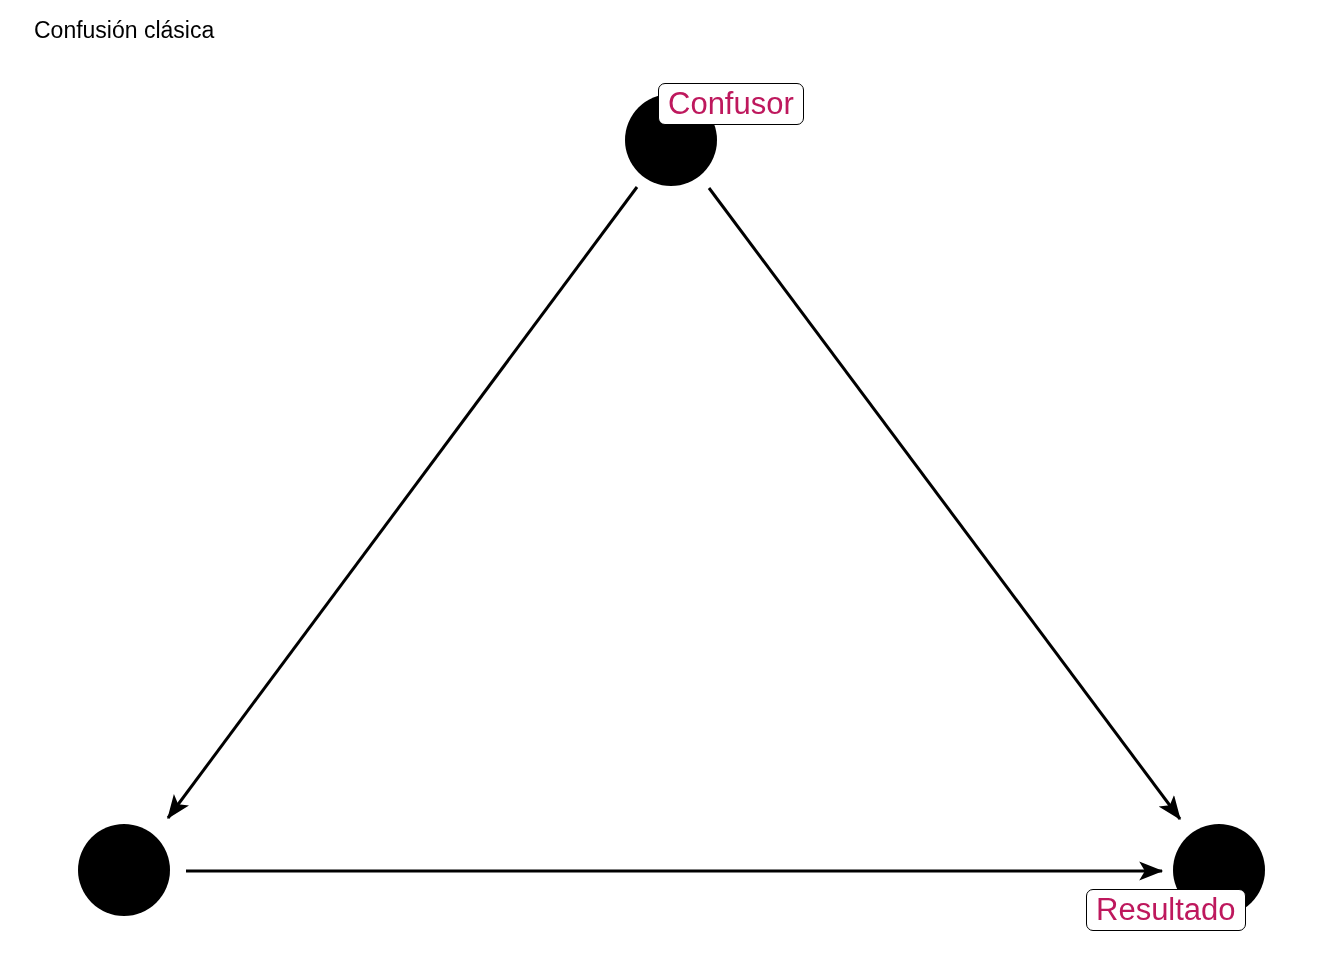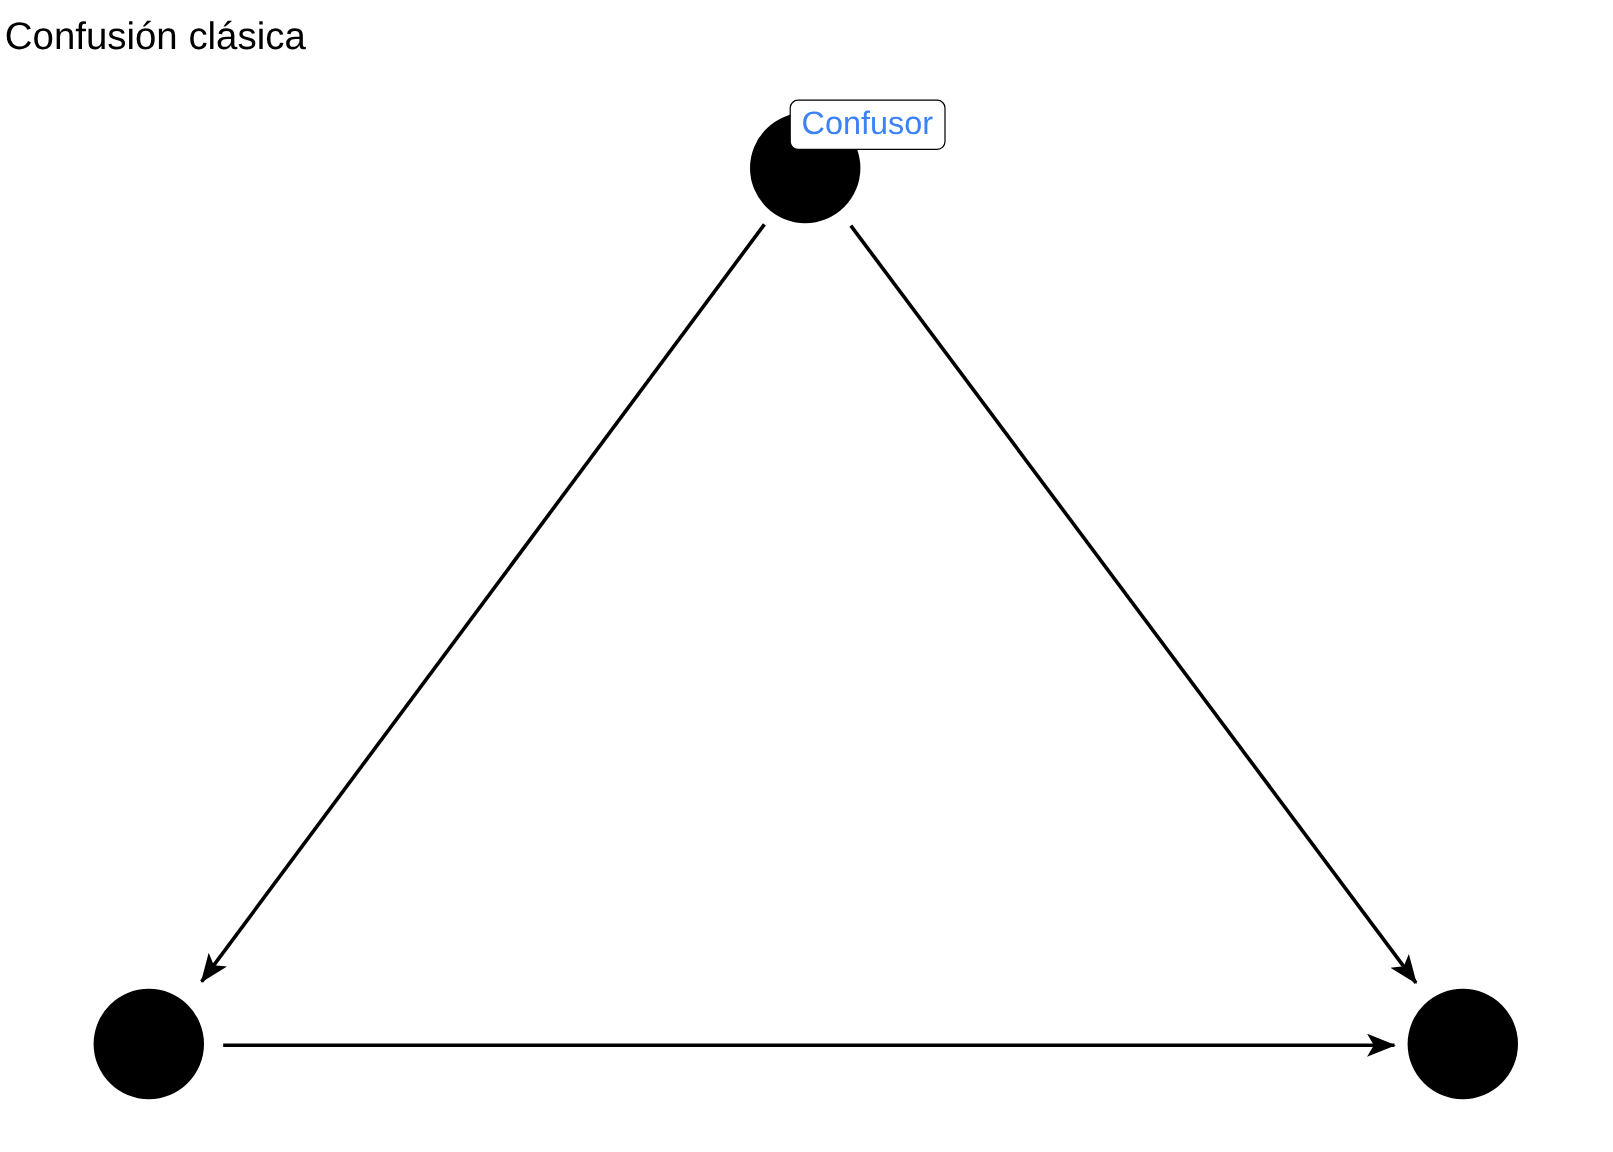--- a/index.html
+++ b/index.html
@@ -15,45 +15,45 @@
     color: #000000;
   }
   #canvas {
     position: relative;
     width: 1344px;
     height: 960px;
     background: #ffffff;
   }
   #title {
     position: absolute;
-    left: 4px;
+    left: 34px;
     top: 12px;
-    font-size: 32px;
+    font-size: 23px;
     line-height: 36px;
     font-weight: 400;
     color: #000000;
     white-space: nowrap;
   }
   #graph-svg {
     position: absolute;
     left: 0;
     top: 0;
     width: 1344px;
     height: 960px;
   }
   .node-label {
     position: absolute;
     background: #ffffff;
     border: 1.4px solid #000000;
     border-radius: 7px;
-    font-size: 27px;
+    font-size: 31px;
     line-height: 31px;
     padding: 4px 9px 5px 9px;
     white-space: nowrap;
-    color: #3b82f6;
+    color: #be185d;
     box-sizing: border-box;
   }
   #label-confusor  { left: 658px;  top: 83px;  }
   #label-exposicion { left: 27px;  top: 889px; }
   #label-resultado  { left: 1086px; top: 889px; }
 </style>
 </head>
 <body>
 
 <div id="canvas">
@@ -74,14 +74,15 @@
     <line x1="186" y1="871" x2="1162" y2="871" stroke="#000000" stroke-width="3" marker-end="url(#arrowhead)"></line>
 
     <circle cx="671" cy="140" r="46" fill="#000000"></circle>
     <circle cx="124" cy="870" r="46" fill="#000000"></circle>
     <circle cx="1219" cy="870" r="46" fill="#000000"></circle>
   </svg>
 
   <div class="node-label" id="label-confusor">Confusor</div>
 
 
+  <div class="node-label" id="label-resultado">Resultado</div>
 
 </div>
 
 </body></html>

